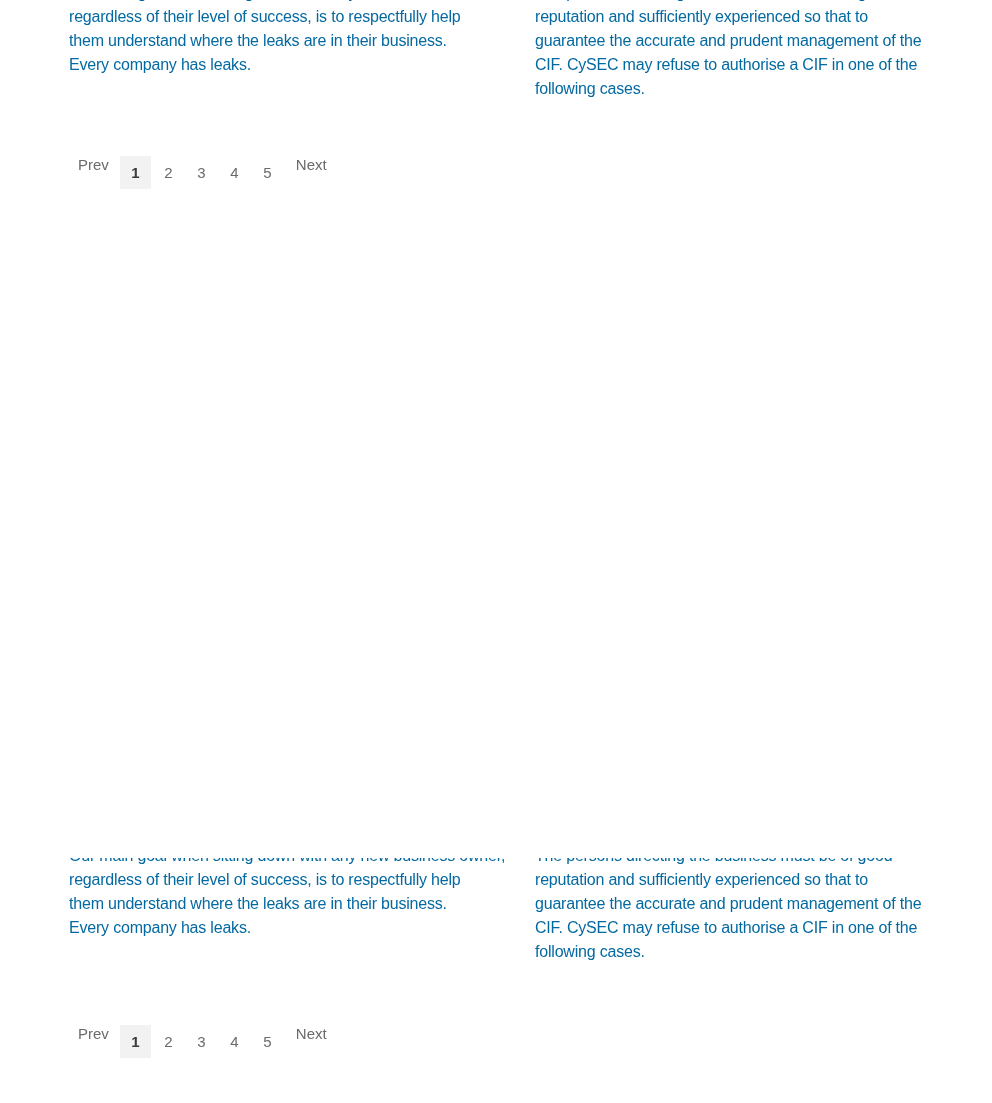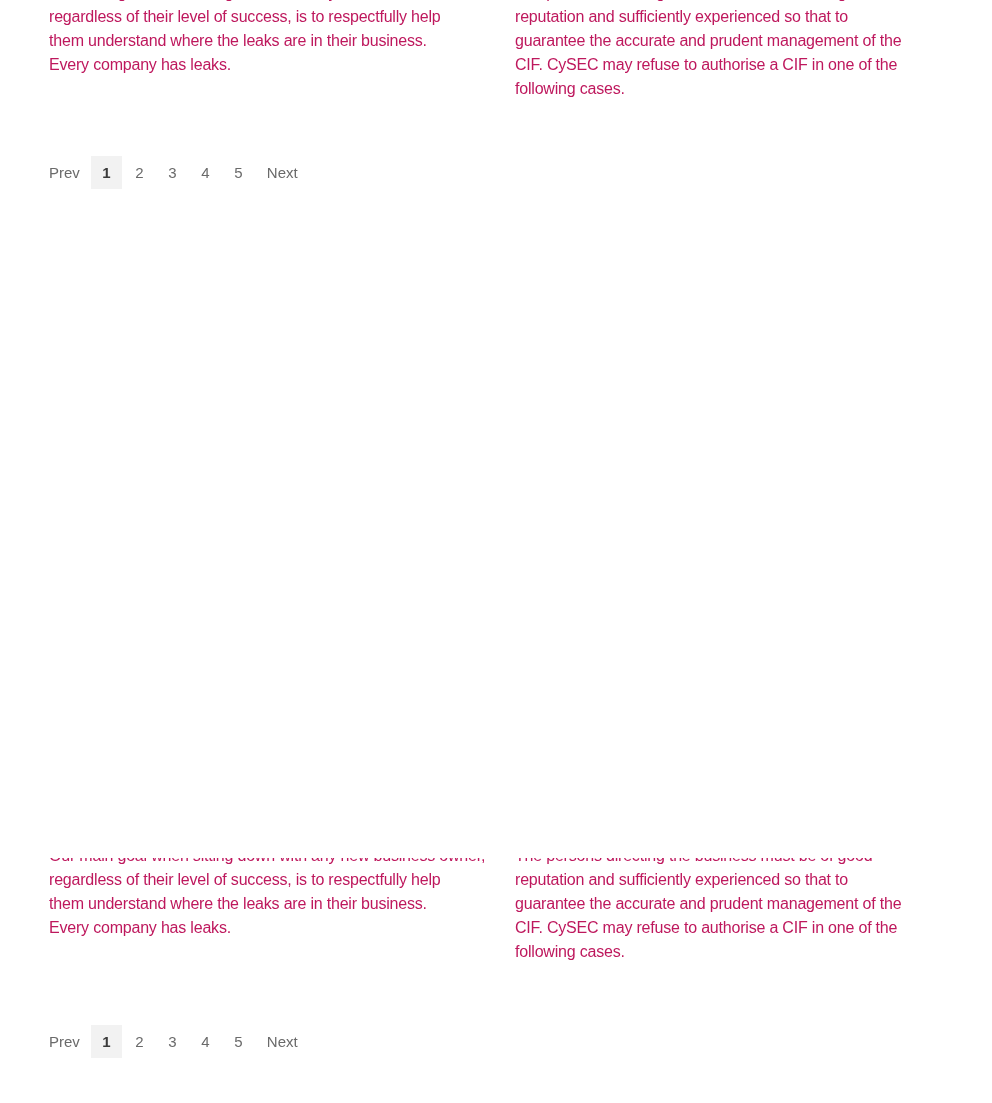--- a/index.html
+++ b/index.html
@@ -16,34 +16,35 @@
   
   .cols {
     display: grid;
     grid-template-columns: 424px 424px;
     column-gap: 42px;
   }
   .line {
     font-size: 16px;
     line-height: 24px;
     letter-spacing: -0.2px;
-    color: #be185d;
+    color: #0369a1;
     white-space: nowrap;
+    margin-left: 20px;
   }
 
   
   .text-clip { overflow: hidden; }
   .sec1 .text-clip { height: 101px; }
   .sec1 .cols { margin-top: -19px; }
   .sec2 { margin-top: 669px; }
   .sec2 .text-clip { height: 106px; }
   .sec2 .cols { margin-top: -14px; }
 
   
-  .pagination { display: flex; align-items: center; }
+  .pagination { display: flex; align-items: flex-start; margin-left: 29px; }
   .sec1 .pagination { margin-top: 55px; }
   .sec2 .pagination { margin-top: 61px; }
   .pg {
     font-size: 15px;
     color: #6a6a6a;
     text-decoration: none;
     cursor: pointer;
     display: inline-block;
   }
   .pg.num {

